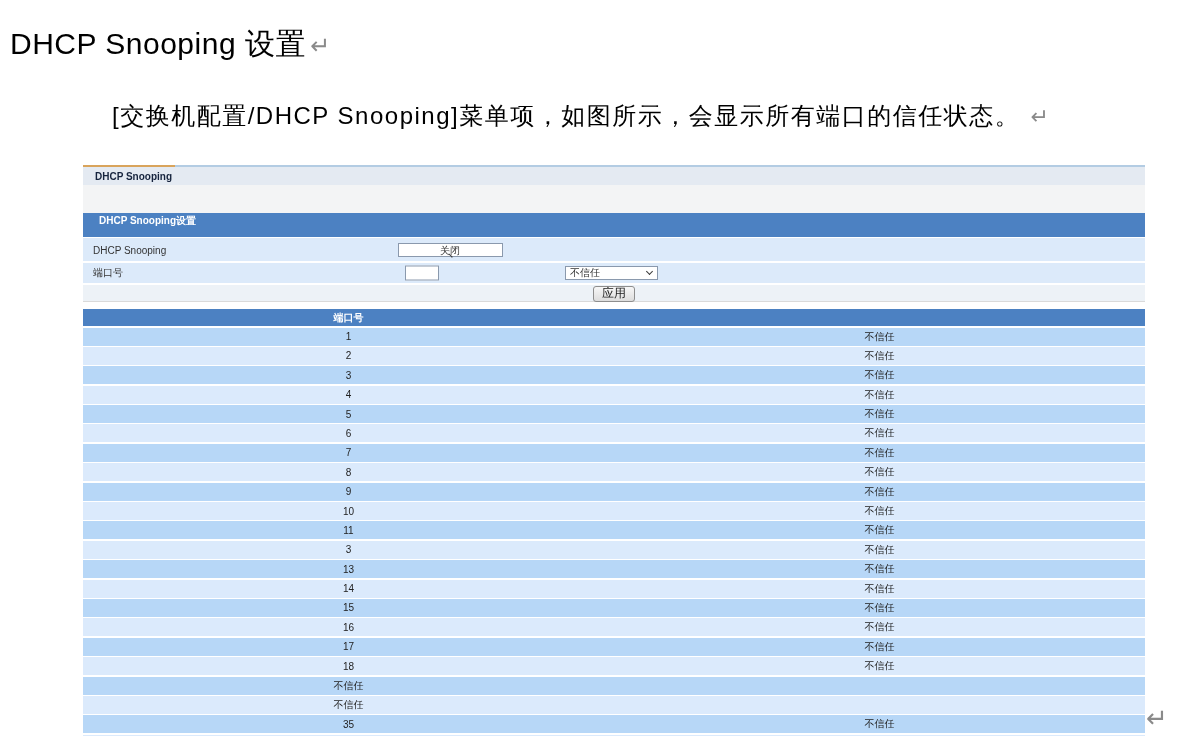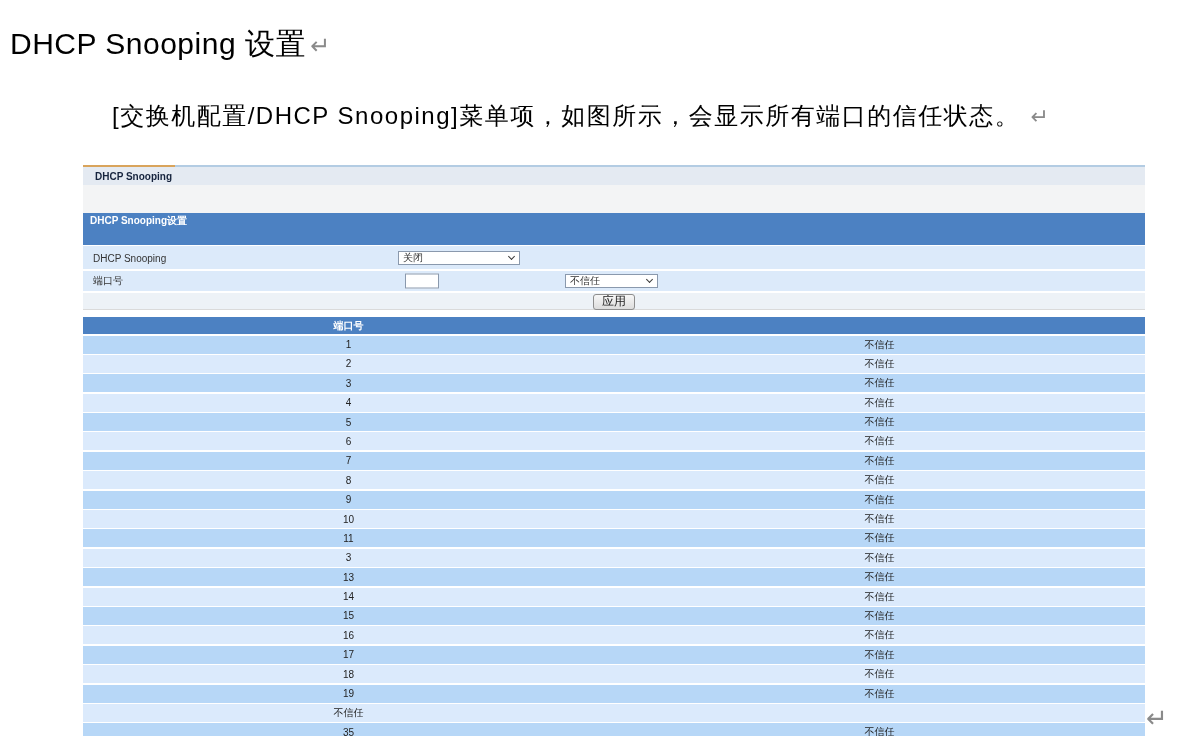--- a/index.html
+++ b/index.html
@@ -25,32 +25,32 @@
 
   .top-line { height:2px; background:var(--topline-blue); position:relative; }
   .top-line-accent { position:absolute; left:0; top:0; width:92px; height:2px;
                      background:var(--accent-orange); }
 
   .tab-strip { height:18px; background:var(--tab-strip); display:flex; align-items:center; }
   .tab-label { margin-left:12px; font-weight:bold; color:#16243e; font-size:10px; }
 
   .content-gap { height:28px; background:var(--content-bg); }
 
-  .section-header { height:32px; background:var(--header-blue); color:#fff; font-weight:bold;
-                    line-height:16px; padding-left:7px; margin-bottom:1px; }
+  .section-header { height:24px; background:var(--header-blue); color:#fff; font-weight:bold;
+                    line-height:16px; padding-left:16px; margin-bottom:1px; }
 
   .form-row { position:relative; background:var(--form-blue); margin-bottom:2px; }
   .form-row.r1 { height:23px; }
   .form-row.r2 { height:20px; }
   .form-label { position:absolute; left:10px; top:50%; transform:translateY(-50%); color:#333; }
 
   .sel { position:absolute; top:50%; transform:translateY(-50%); height:14px; background:#fff;
          border:1px solid #8a99ad; display:flex; align-items:center; justify-content:space-between;
          padding:0 5px 0 4px; }
-  .sel-dhcp { left:315px; width:122px; }
+  .sel-dhcp { left:315px; width:105px;flex-direction:column; }
   .sel-trust { left:482px; width:93px; }
   .chev { width:5px; height:5px; border-right:1.6px solid #3a3a3a; border-bottom:1.6px solid #3a3a3a;
           transform:rotate(45deg); margin-top:-3px; }
 
   .port-input { position:absolute; left:322px; top:50%; transform:translateY(-50%);
                 width:34px; height:15px; border:1px solid #8a99ad; background:#fff;
                 font-size:10px; padding:0 2px; }
 
   .button-row { height:17px; background:var(--button-row); text-align:center;
                 border-bottom:1px solid #dadada; }
@@ -190,21 +190,20 @@
     </div>
       <div class="trow dark">
       <div>17</div>
       <div>不信任</div>
     </div>
       <div class="trow light">
       <div>18</div>
       <div>不信任</div>
     </div>
       <div class="trow dark">
-      <div>19</div>
       <div>不信任</div>
     </div>
       <div class="trow light">
       <div>不信任</div>
     </div>
       <div class="trow dark">
       <div>35</div>
       <div>不信任</div>
     </div>
       <div class="trow light">

